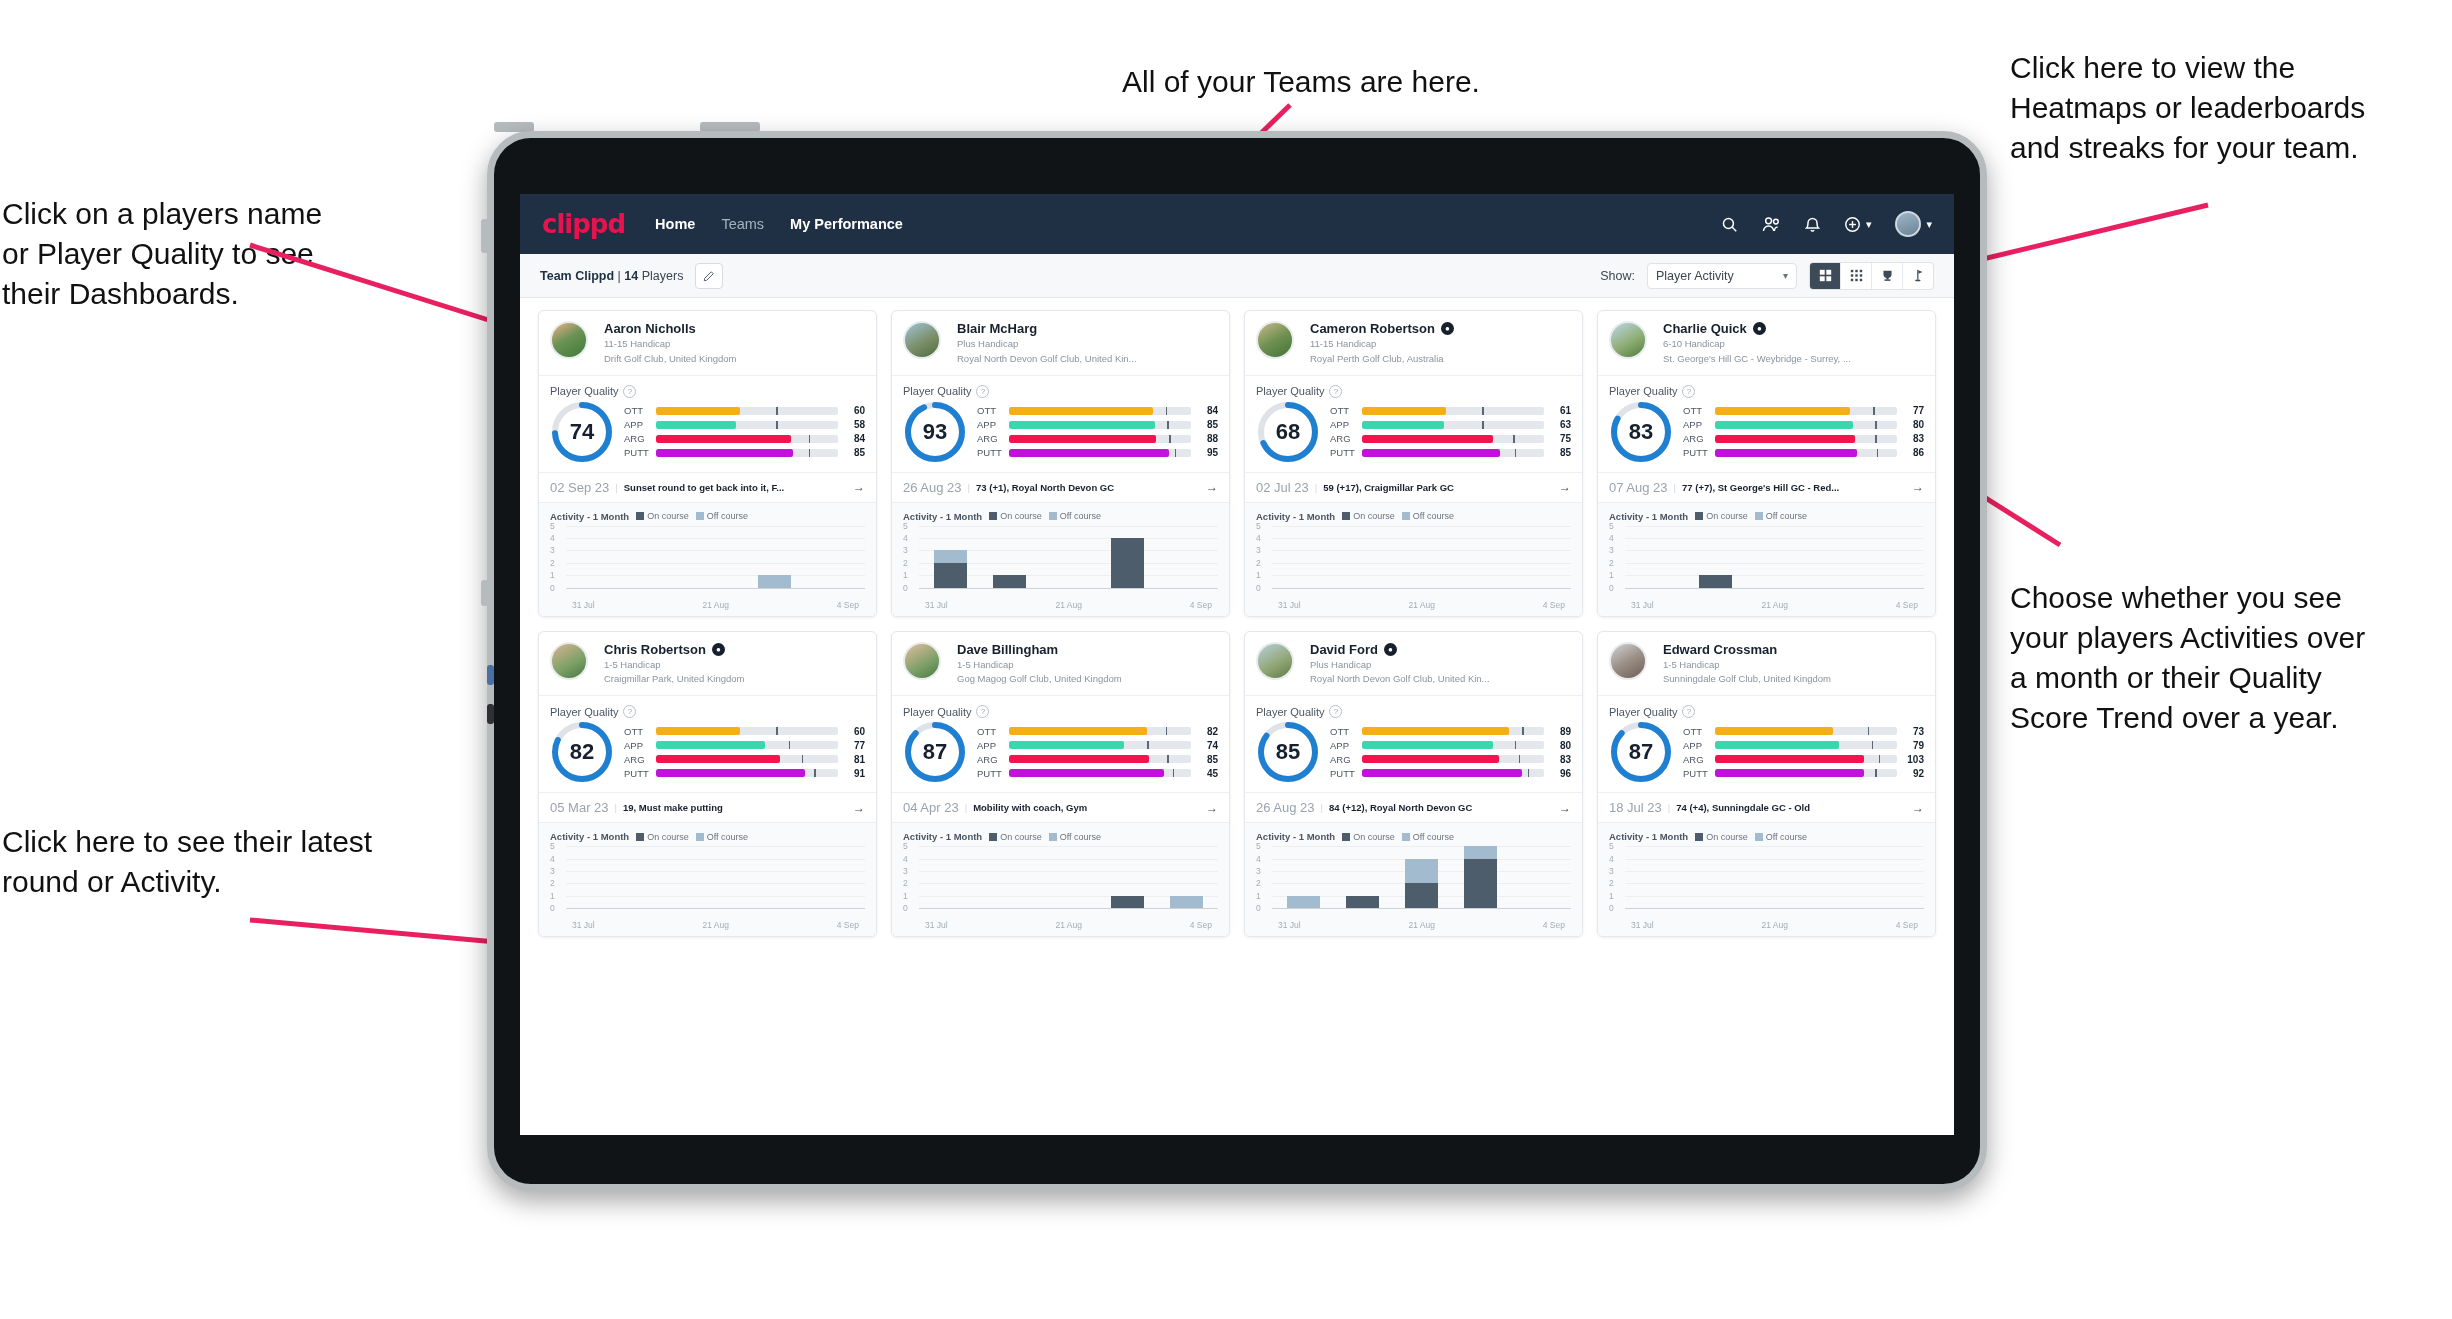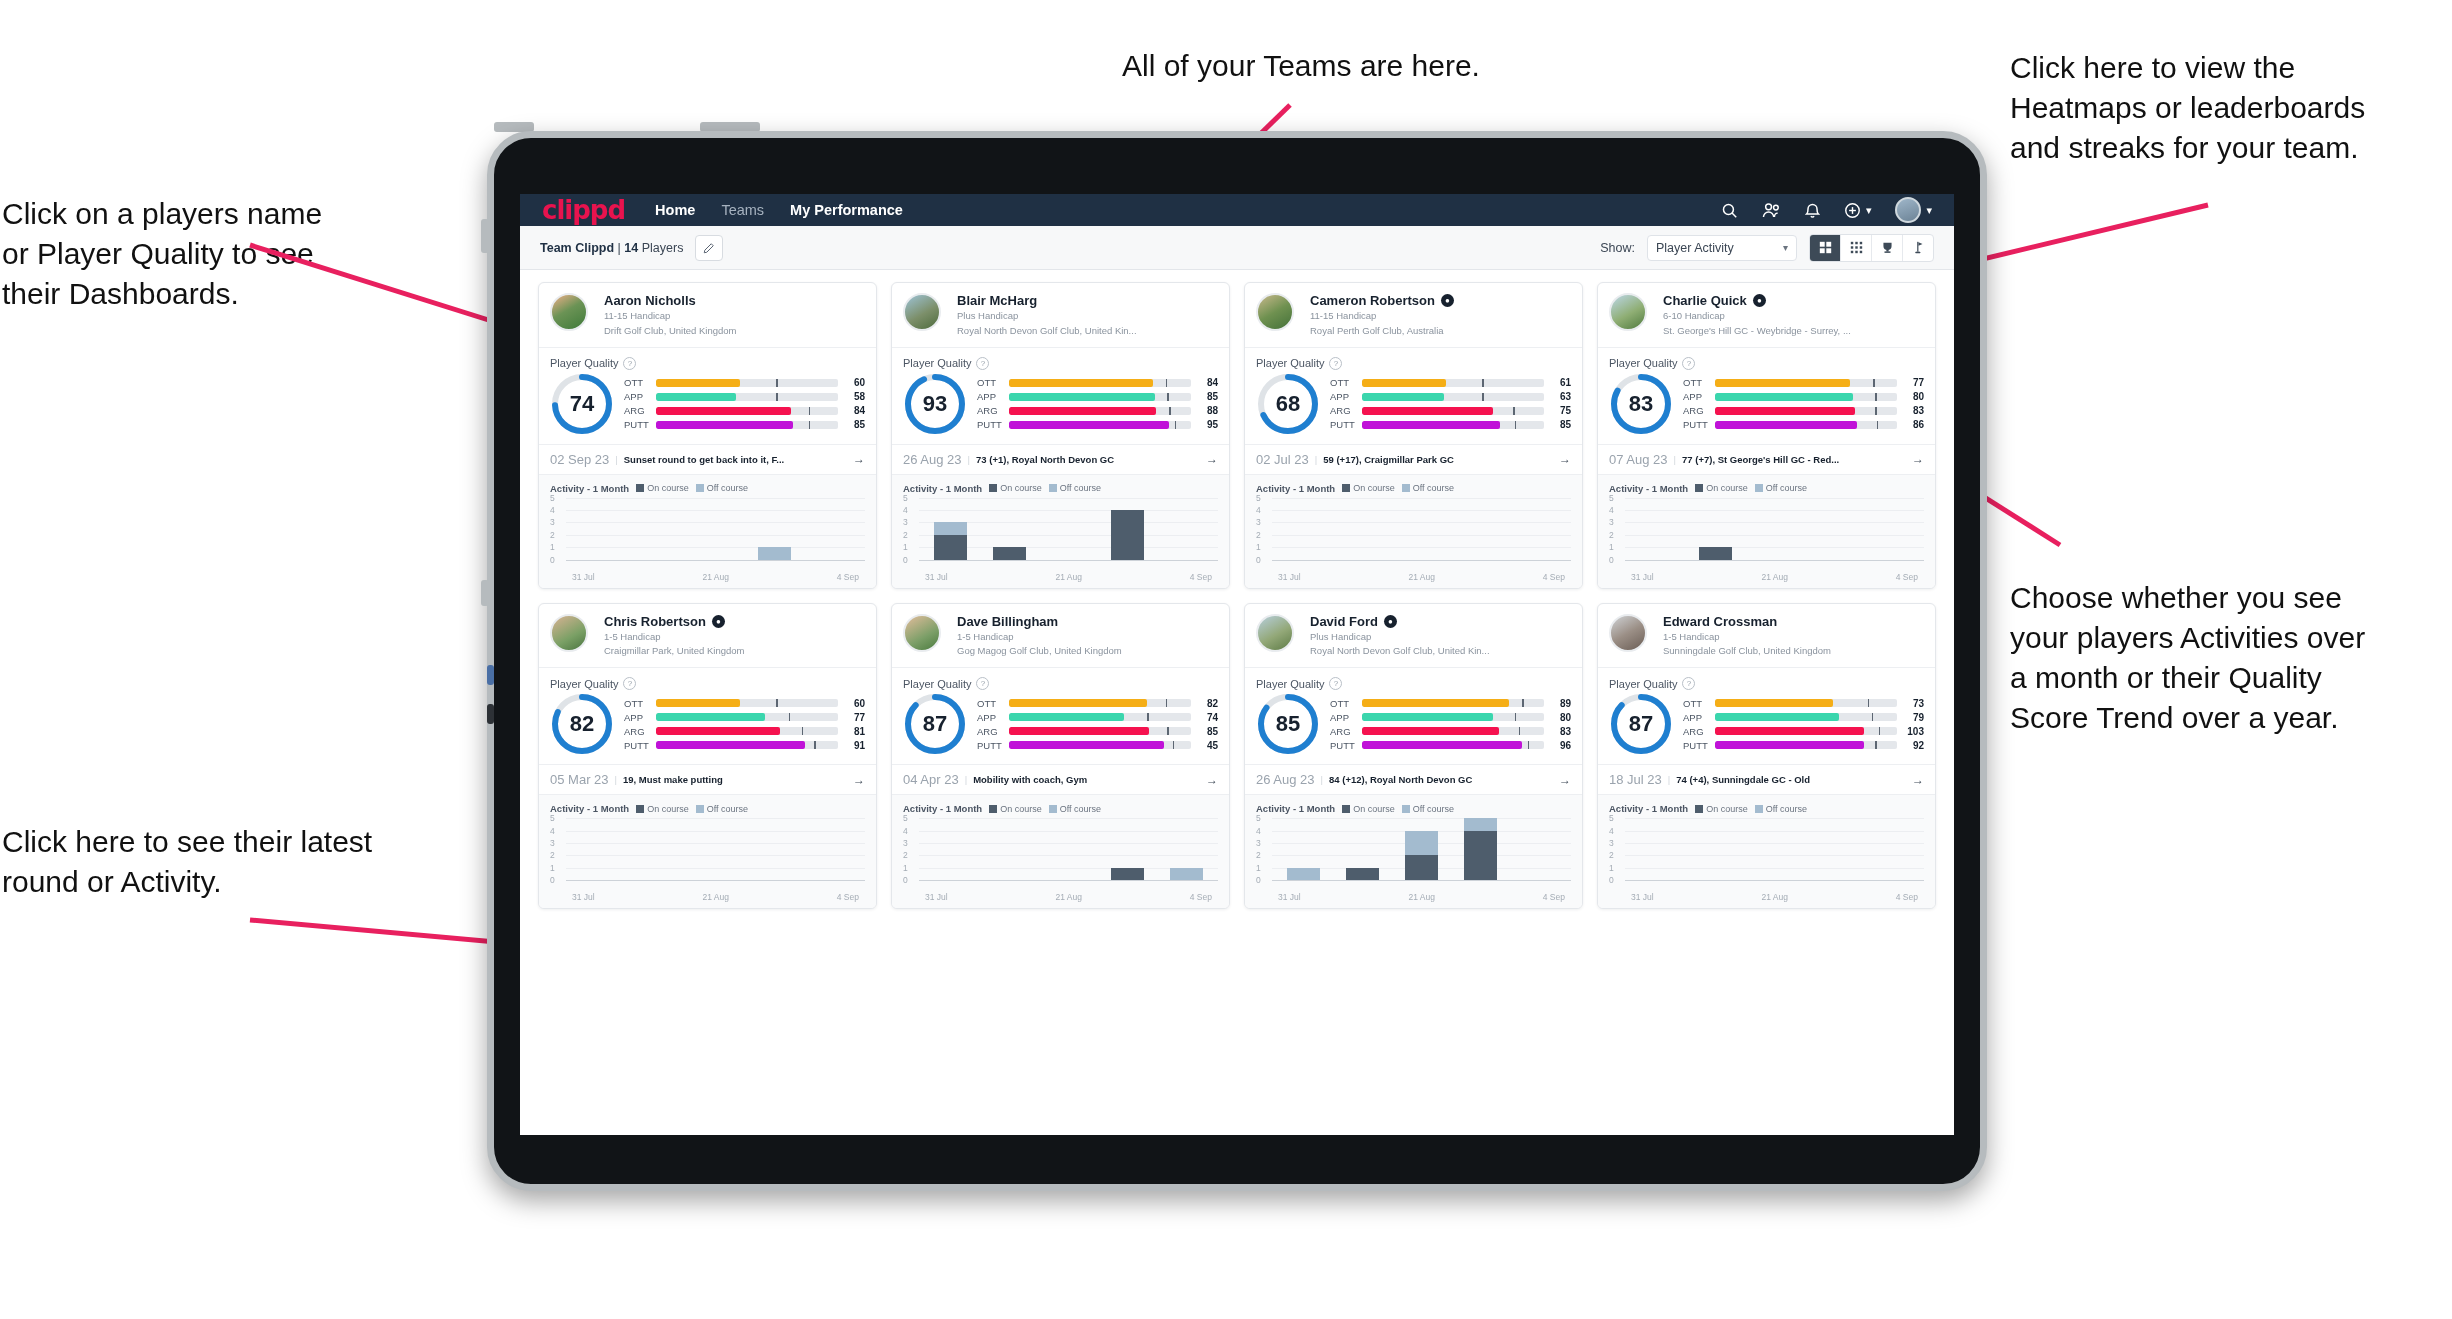--- a/index.html
+++ b/index.html
@@ -6,21 +6,21 @@
   body{
     width:2452px;height:1319px;background:#ffffff;
     font-family:"Liberation Sans",sans-serif;
     overflow:hidden;position:relative;
   }
   
   .annot{
     position:absolute;color:#111;font-size:30px;line-height:1.33;
     font-family:"Liberation Sans",sans-serif;white-space:pre-line;
   }
-  #an-teams{left:1122px;top:46px;}
+  #an-teams{left:1122px;top:62px;}
   #an-heat{left:2010px;top:48px;}
   #an-players{left:2px;top:194px;}
   #an-choose{left:2010px;top:578px;}
   #an-latest{left:2px;top:822px;}
   .arrow-layer{position:absolute;left:0;top:0;width:2452px;height:1319px;pointer-events:none;}
 
   
   #tablet{
     position:absolute;left:487px;top:131px;width:1500px;height:1060px;
     background:#111417;border-radius:44px;
@@ -35,21 +35,21 @@
   #tablet-btn-e{position:absolute;left:487px;top:665px;width:7px;height:20px;background:#4a6fa5;border-radius:3px;}
   #tablet-btn-f{position:absolute;left:487px;top:704px;width:7px;height:20px;background:#2d3136;border-radius:3px;}
 
   #screen{
     position:absolute;left:520px;top:194px;width:1434px;height:941px;
     background:#ffffff;overflow:hidden;
   }
 
   
   .app-header{
-    height:32px;background:#1f3044;display:flex;align-items:center;
+    height:60px;background:#1f3044;display:flex;align-items:center;
     padding:0 22px;box-sizing:border-box;
   }
   .brand{color:#e8134e;font-size:26px;font-weight:700;letter-spacing:-1px;margin-right:30px;font-family:"DejaVu Sans",sans-serif;}
   .navlink{color:#ffffff;font-size:14.5px;margin-right:26px;font-weight:600;}
   .navlink.dim{color:#a6b2bf;font-weight:500;}
   .hdr-spacer{flex:1;}
   .hdr-icon{margin-left:24px;display:flex;align-items:center;color:#fff;}
   .avatar-hdr{width:26px;height:26px;border-radius:50%;
     background:linear-gradient(160deg,#9fb6c9,#6c8396);border:2px solid #cfd8de;box-sizing:border-box;}
   .caret{color:#fff;font-size:11px;margin-left:5px;}

